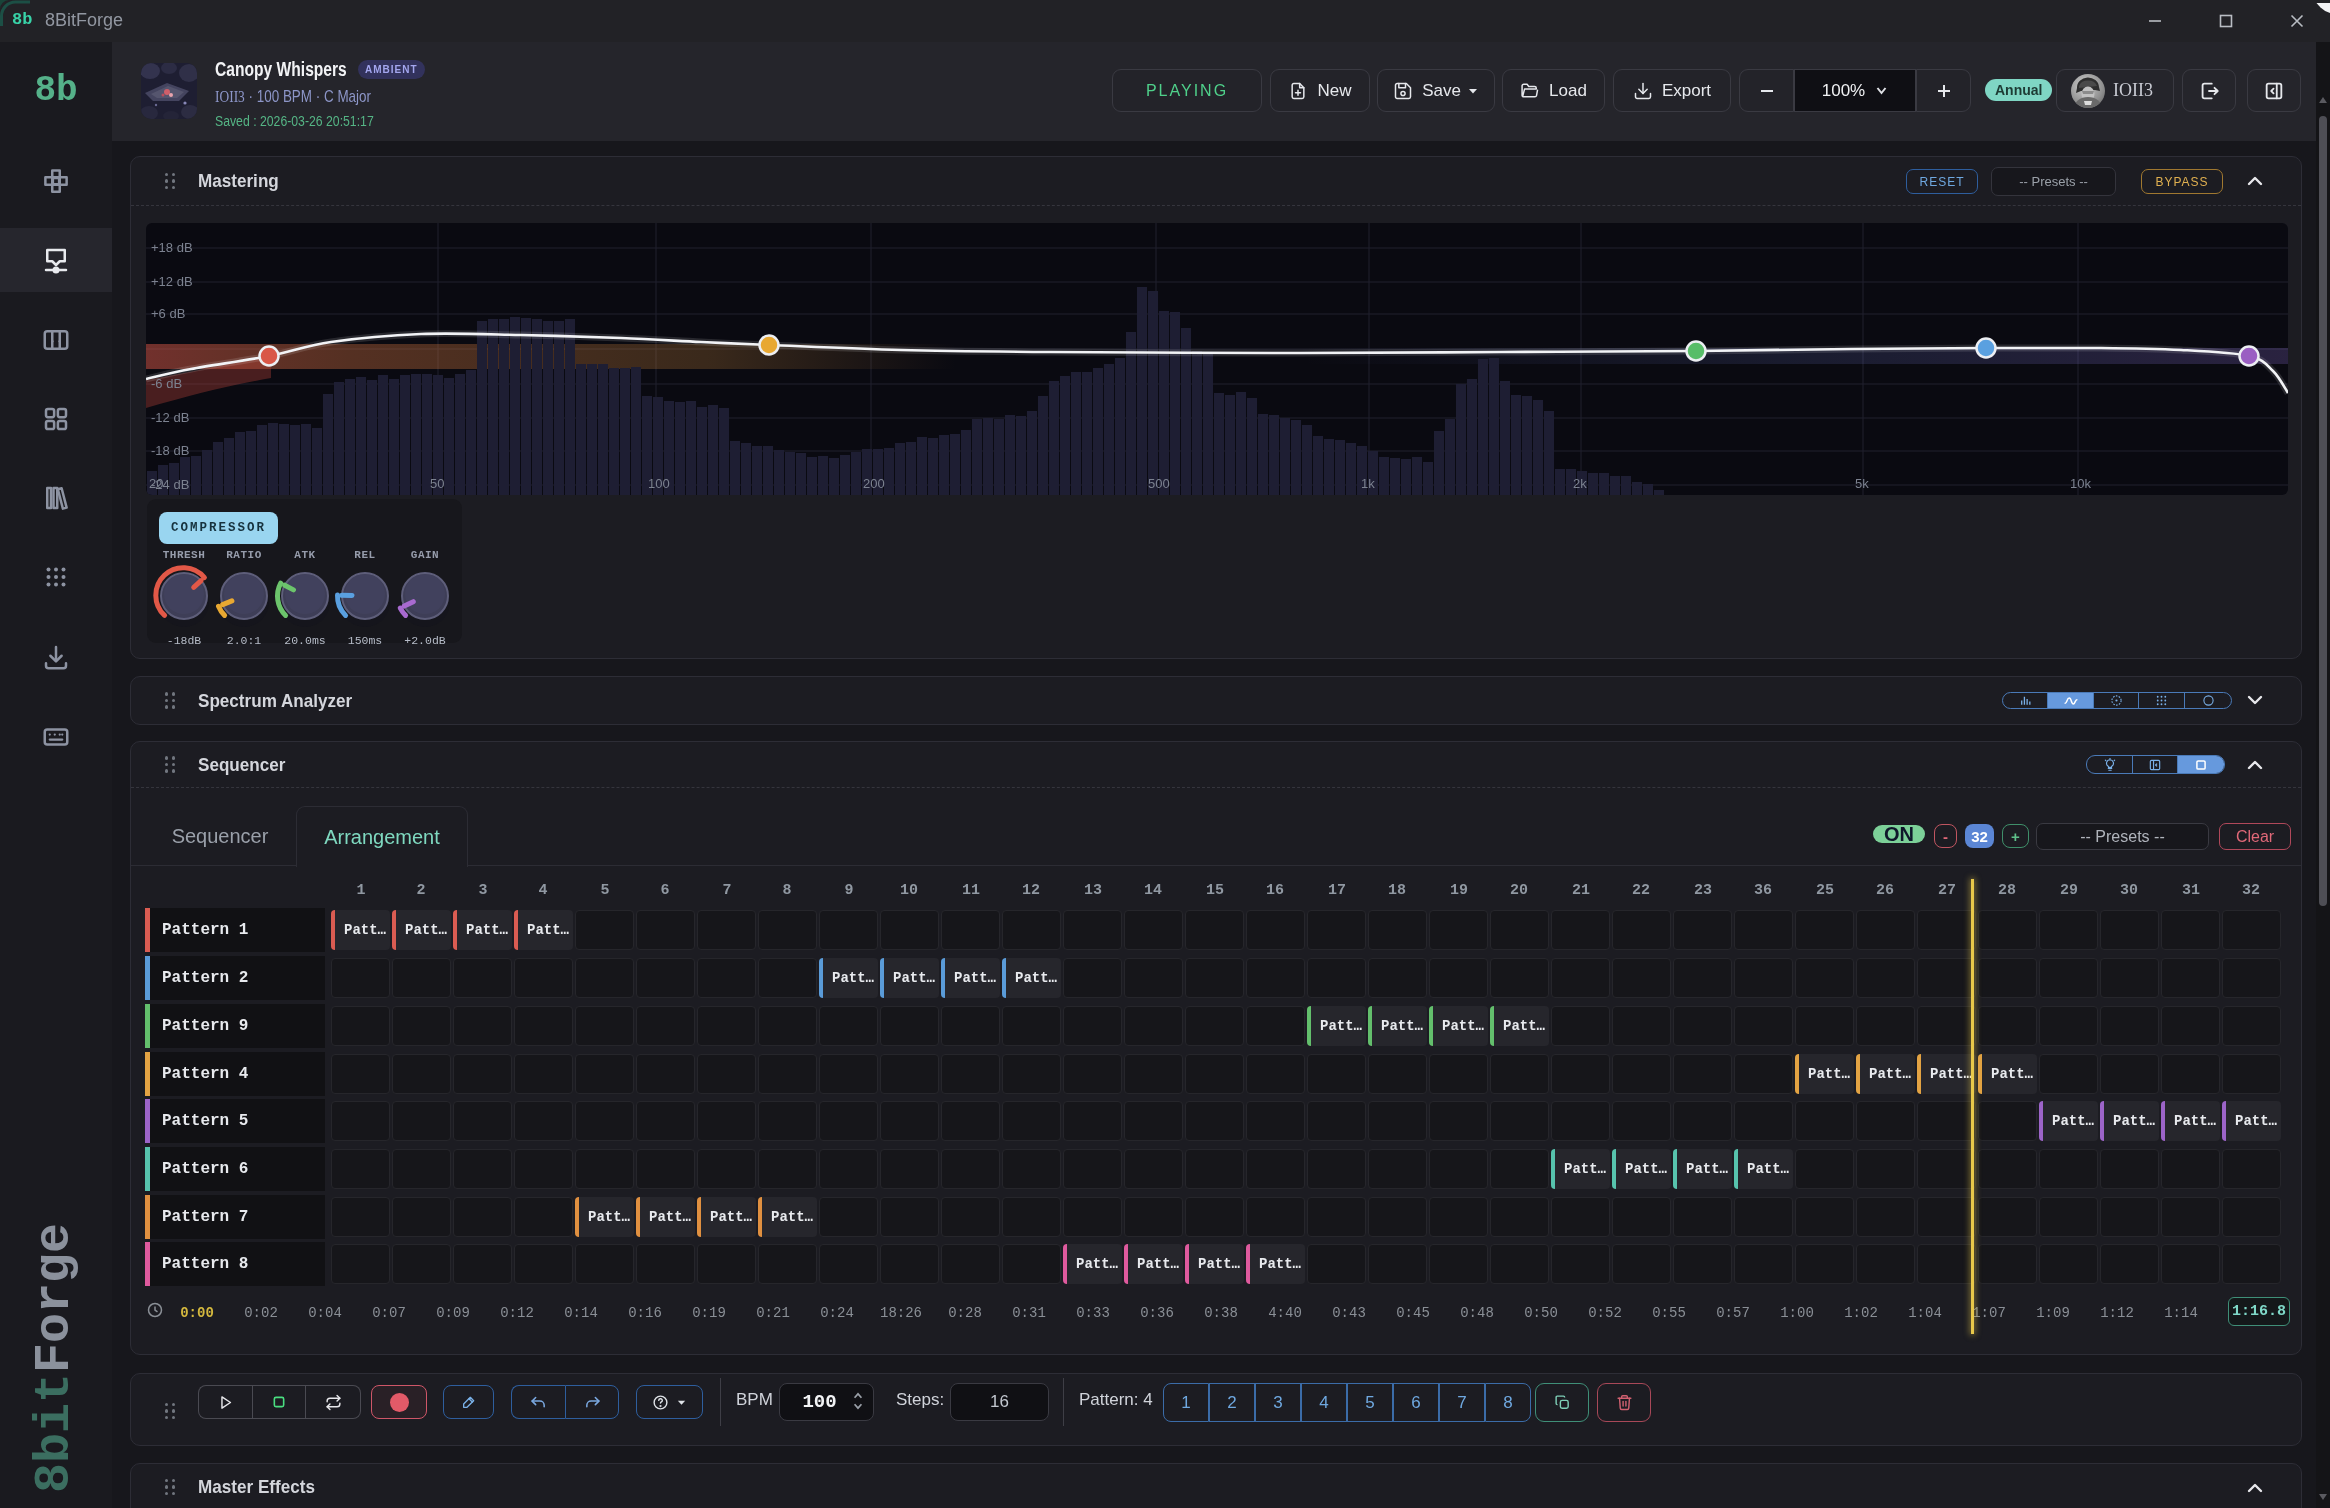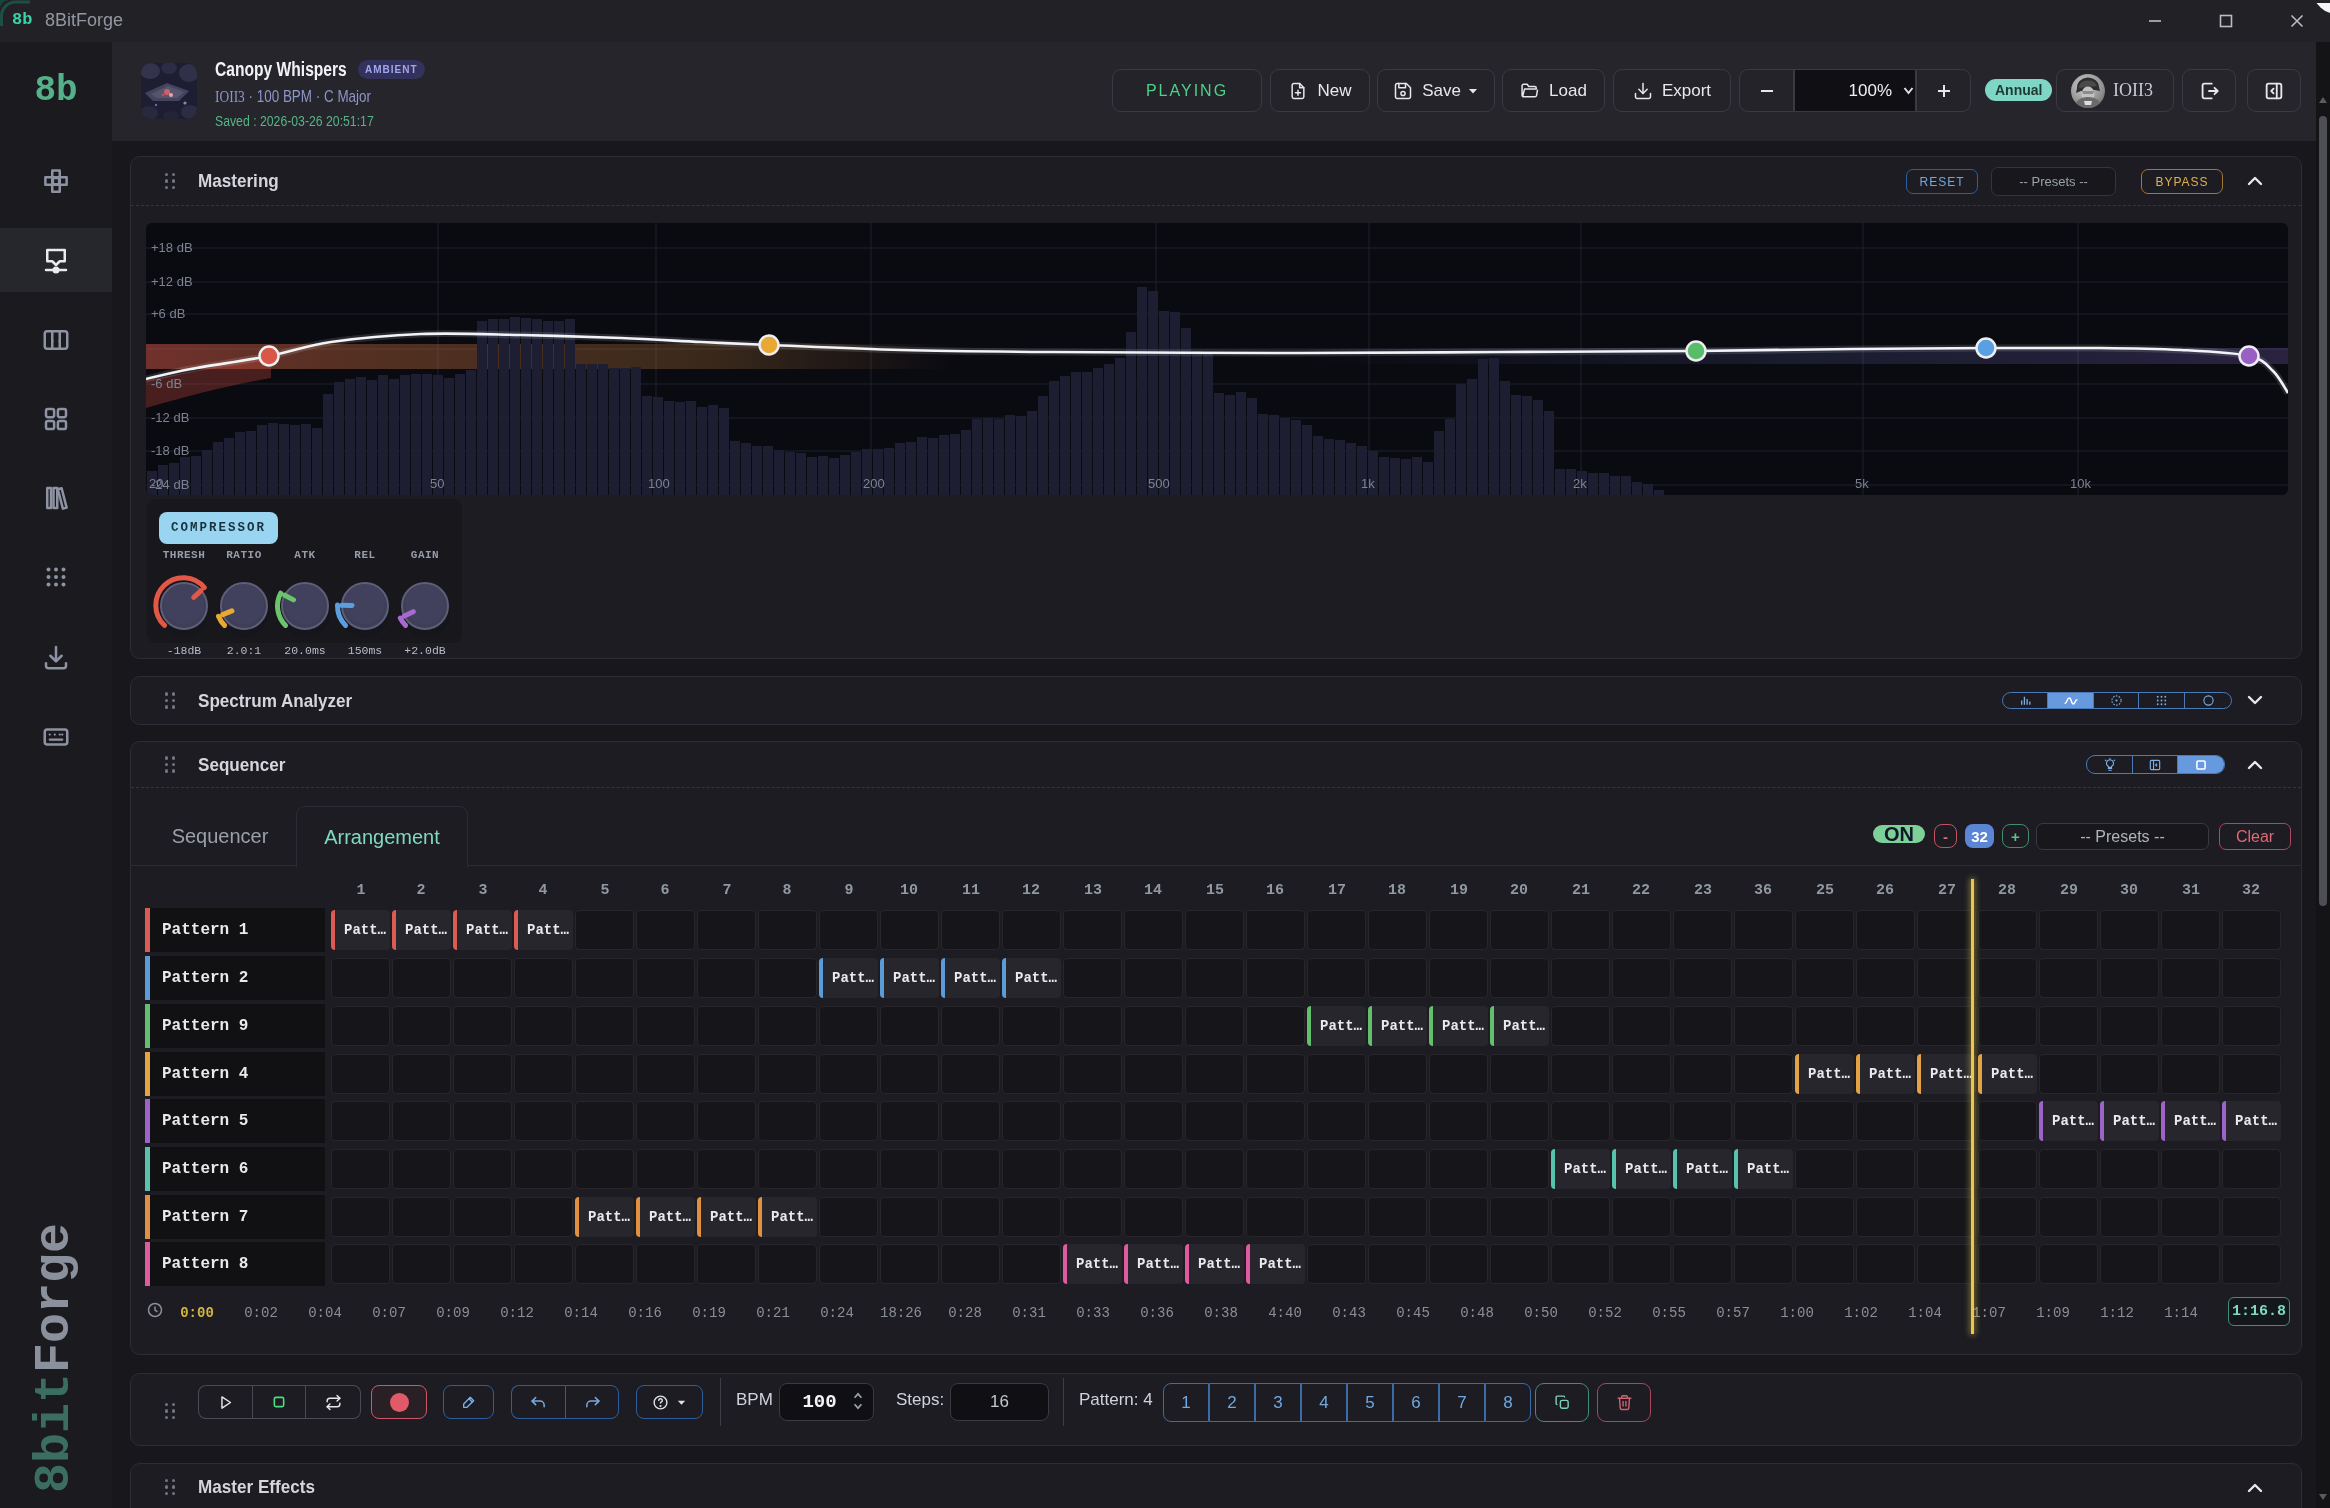--- a/index.html
+++ b/index.html
@@ -19,21 +19,21 @@
 #sidebrand .vt{position:absolute;left:26px;top:0px;writing-mode:vertical-rl;transform:rotate(180deg);white-space:nowrap;font-family:"Liberation Mono",monospace;font-weight:bold;font-size:50px;letter-spacing:0px}
 #sidebrand .g1{color:#3b6e60}#sidebrand .g2{color:#8b919c}
 
 #header{position:absolute;left:112px;top:42px;width:2218px;height:99px;background:#25252b}
 #hart{position:absolute;left:29px;top:21px;width:56px;height:56px;border-radius:10px;overflow:hidden}
 #htitle{position:absolute;left:103px;top:16px;font-size:20px;font-weight:bold;color:#f2f3f5;transform:scaleX(0.78);transform-origin:left}
 #hbadge{position:absolute;left:246px;top:18px;background:#32325c;color:#a3a6ee;font-size:10px;font-weight:bold;letter-spacing:1px;padding:4px 7px;border-radius:10px}
 #hsub{position:absolute;left:103px;top:45px;font-size:17px;color:#8d96c8;transform:scaleX(0.79);transform-origin:left}
 #hsaved{position:absolute;left:103px;top:71px;font-size:14px;color:#55b585;transform:scaleX(0.875);transform-origin:left}
 .hbtn{position:absolute;top:27px;height:43px;border:1px solid #3a3a42;border-radius:9px;background:#232329;display:flex;align-items:center;justify-content:center;gap:9px;color:#e6e8ec;font-size:17px}
-.zbox{position:absolute;top:27px;height:43px;background:#0f0f14;display:flex;align-items:center;justify-content:flex-end;color:#f0f1f3;font-size:17px;border:1px solid #3a3a42}
+.zbox{position:absolute;top:27px;height:43px;background:#0f0f14;display:flex;align-items:center;justify-content:center;color:#f0f1f3;font-size:17px;border:1px solid #3a3a42}
 #annual{position:absolute;left:1873px;top:37px;background:#7fd6c4;color:#1d3b34;font-weight:bold;font-size:14px;padding:3px 10px;border-radius:12px}
 #userbox{position:absolute;left:1944px;top:27px;width:118px;height:43px;border:1px solid #3a3a42;border-radius:9px;display:flex;align-items:center;gap:8px;padding-left:14px}
 #userbox .uname{font-family:"Liberation Serif",serif;font-size:18px;color:#c9cbd3}
 .sqbtn{position:absolute;top:27px;width:54px;height:43px;border:1px solid #3a3a42;border-radius:9px;display:flex;align-items:center;justify-content:center}
 
 .panel{position:absolute;left:130px;width:2172px;background:#1c1c22;border:1px solid #2d2d36;border-radius:10px}
 .phead{position:relative;height:48px;display:flex;align-items:center}
 .phead .drag{margin-left:34px}
 .phead .ptitle{margin-left:22px;font-size:19px;font-weight:bold;color:#d4d6dc;transform:scaleX(0.9);transform-origin:left}
 .dashed{border-bottom:1px dashed #35353d}
@@ -43,21 +43,21 @@
 
 #mreset{position:absolute;left:1775px;top:12px;width:72px;height:25px;border:1px solid #2e5e9e;border-radius:7px;color:#6fa8e0;font-size:12px;letter-spacing:1px;display:flex;align-items:center;justify-content:center}
 #mpresets{position:absolute;left:1860px;top:10px;width:125px;height:29px;border:1px solid #34343c;background:#17171c;border-radius:7px;color:#9aa0a8;font-size:13px;display:flex;align-items:center;justify-content:center}
 #mbypass{position:absolute;left:2010px;top:12px;width:82px;height:25px;border:1px solid #a07830;border-radius:7px;color:#e0b050;font-size:12px;letter-spacing:1px;display:flex;align-items:center;justify-content:center}
 
 #eq{position:absolute;left:15px;top:66px;width:2142px;height:272px;background:#0a0a11;border-radius:6px;overflow:hidden}
 
 #compbox{position:absolute;left:16px;top:342px;width:315px;height:144px;background:#17171c;border-radius:9px}
 #comptag{position:absolute;left:12px;top:13px;background:#99d5f0;color:#17323e;font-family:"Liberation Mono",monospace;font-weight:bold;font-size:12.5px;letter-spacing:2px;padding:9px 12px;border-radius:8px}
 .knob{position:absolute;top:50px;width:66px;text-align:center}
-.klabel{font-family:"Liberation Mono",monospace;font-size:11px;font-weight:bold;letter-spacing:0.5px;color:#969cab;margin-bottom:12px}
+.klabel{font-family:"Liberation Mono",monospace;font-size:11px;font-weight:bold;letter-spacing:0.5px;color:#969cab;margin-bottom:2px}
 .kval{font-family:"Liberation Mono",monospace;font-size:11.5px;color:#b6bcc8;margin-top:1px}
 #meterbox{position:absolute;left:350px;top:342px;width:1809px;height:144px;background:#17171c;border-radius:9px}
 .mlabel{position:absolute;font-family:"Liberation Mono",monospace;font-weight:bold;font-size:14px;color:#c9ced6;text-align:right;width:40px;line-height:16px}
 .mtrack{position:absolute;height:11px;background:#0e0e12;border-radius:3px}
 .mtick{position:absolute;inset:0;background:repeating-linear-gradient(90deg,transparent 0 84px,rgba(0,0,0,0.6) 84px 86px);border-radius:3px}
 .mval{position:absolute;font-family:"Liberation Mono",monospace;font-size:12.5px;color:#b2b7bf;letter-spacing:0.5px}
 .mbadge{position:absolute;height:17px;border:1px solid #3a3a42;background:#222228;border-radius:5px;color:#8a9098;font-family:"Liberation Mono",monospace;font-weight:bold;font-size:10px;display:flex;align-items:center;justify-content:center}
 
 .segc{position:absolute;display:flex;border:1px solid #4a7ab8;border-radius:9px;overflow:hidden}
 .segc .seg{display:flex;align-items:center;justify-content:center;border-right:1px solid #4a7ab8}

